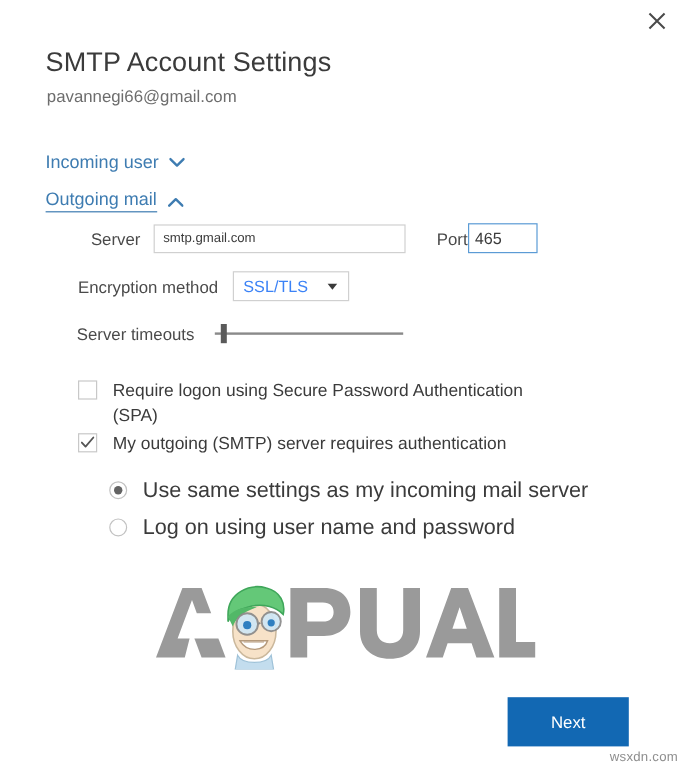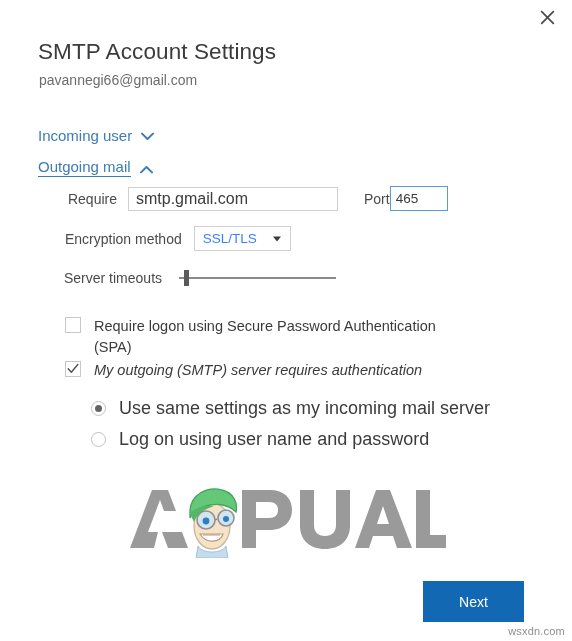--- a/index.html
+++ b/index.html
@@ -87,21 +87,21 @@
   .row-server { left: 65px; top: 186px; }
   .lbl-server { width: 52px; text-align: right; }
   .input-server {
     width: 210px;
     height: 24px;
     margin-left: 11px;
     border: 1px solid #d0d0d0;
     background: #fff;
     box-sizing: border-box;
     font-family: "Liberation Sans", sans-serif;
-    font-size: 16px;
+    font-size: 11px;
     color: #3b3b3b;
     padding: 0 7px;
     outline: none;
   }
   .lbl-port {
     margin-left: 26px;
     font-size: 14px;
     color: #4a4a4a;
   }
   .input-port {
@@ -196,21 +196,21 @@
   }
   .check-label {
     margin-left: 13px;
     font-size: 14.5px;
     color: #3b3b3b;
     line-height: 21px;
     max-width: 370px;
     white-space: normal;
   }
   .row-spa { left: 65px; top: 316px; }
-  .row-smtp { left: 65px; top: 360px; font-style: italic; }
+  .row-smtp { left: 65px; top: 360px; }
 
   
   .radio-row {
     position: absolute;
     display: flex;
     align-items: center;
     cursor: pointer;
   }
   .radio {
     width: 15px;
@@ -306,21 +306,21 @@
 <div class="section-link outgoing">
   <span class="label">Outgoing mail</span>
   <span class="chev">
     <svg width="13" height="9" viewBox="0 0 13 9">
       <path d="M1 7.4 L6.5 2 L12 7.4" stroke="#3e7cb1" stroke-width="2" fill="none" stroke-linecap="round" stroke-linejoin="round"></path>
     </svg>
   </span>
 </div>
 
 <div class="row row-server">
-  <span class="field-label lbl-server">Require</span>
+  <span class="field-label lbl-server">Server</span>
   <input class="input-server" type="text" value="smtp.gmail.com" style="">
   <span class="lbl-port">Port</span>
   <input class="input-port" type="text" value="465" style="">
 </div>
 
 <div class="row row-encryption">
   <span class="field-label">Encryption method</span>
   <div class="select-enc">
     <span class="sel-value">SSL/TLS</span>
     <span class="sel-arrow"></span>

